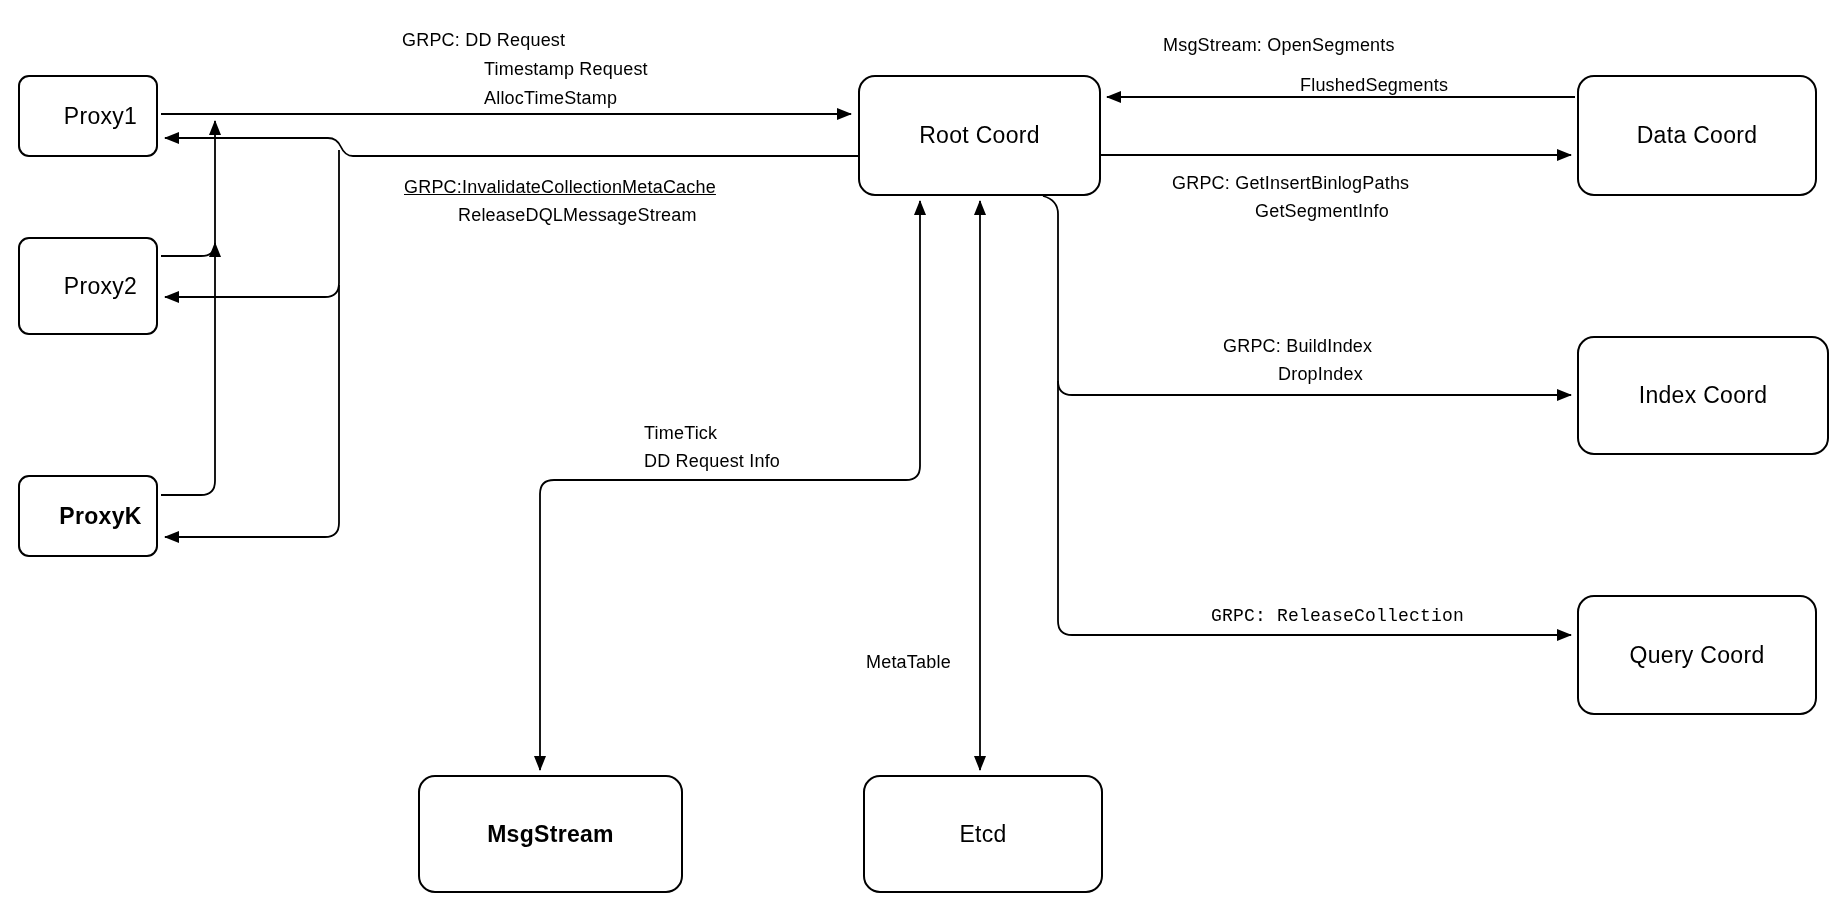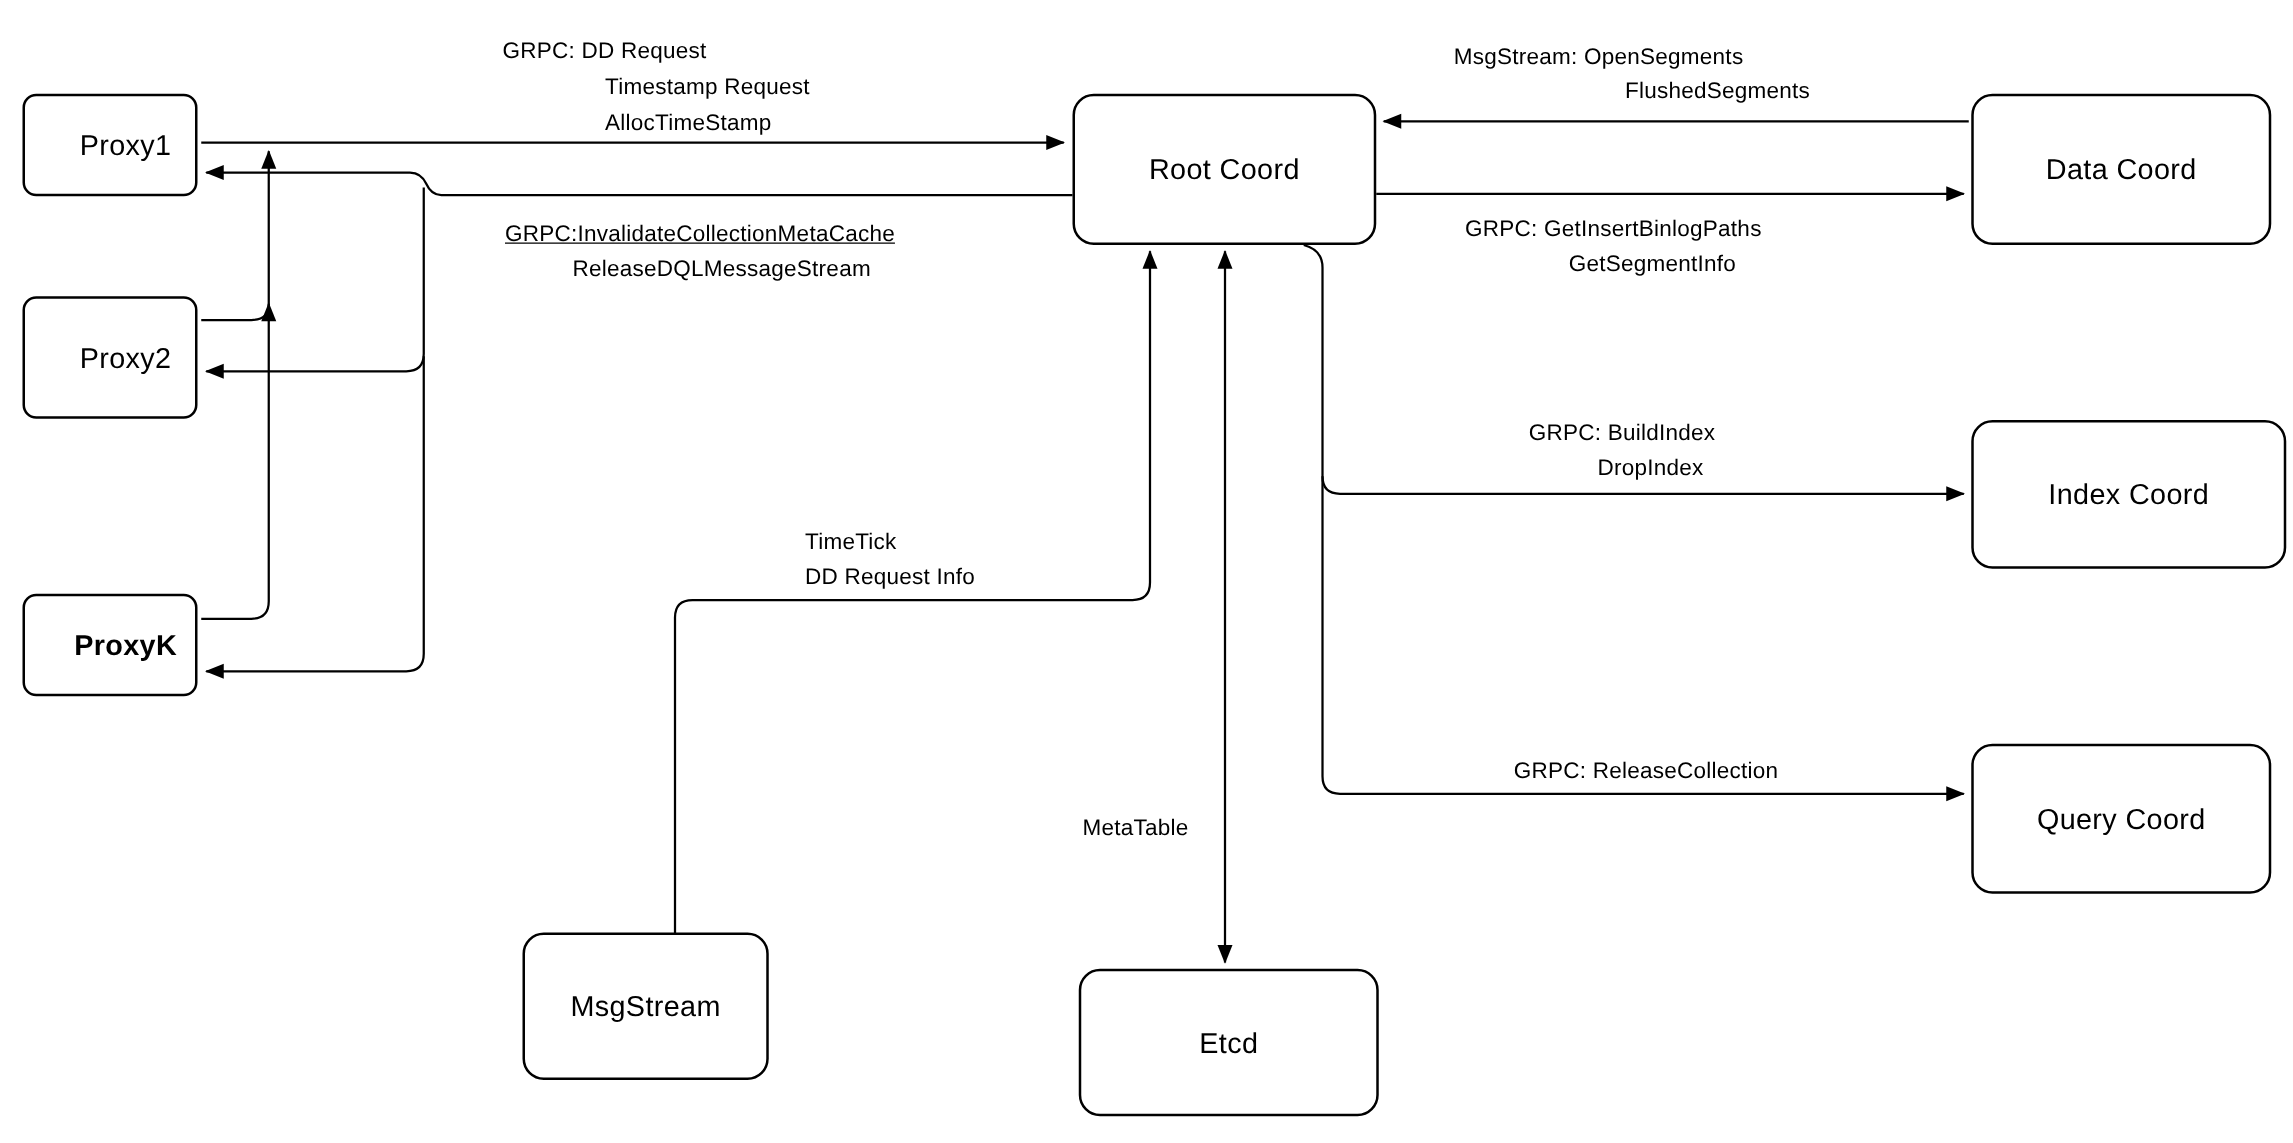--- a/index.html
+++ b/index.html
@@ -106,43 +106,43 @@
   <div class="node large" style="left:1577px; top:75px; width:240px; height:121px;">
     <span>Data Coord</span>
   </div>
   <div class="node large" style="left:1577px; top:336px; width:252px; height:119px;">
     <span>Index Coord</span>
   </div>
   <div class="node large" style="left:1577px; top:595px; width:240px; height:120px;">
     <span>Query Coord</span>
   </div>
 
-  <div class="node large" style="left:418px; top:746px; width:197px; height:118px;">
+  <div class="node large" style="left:418px; top:775px; width:265px; height:118px;font-weight:bold;">
     <span>MsgStream</span>
   </div>
   <div class="node large" style="left:863px; top:775px; width:240px; height:118px;">
     <span>Etcd</span>
   </div>
 
   <div class="elabel" style="left:402px; top:27px;">GRPC: DD Request</div>
   <div class="elabel" style="left:484px; top:56px;">Timestamp Request</div>
   <div class="elabel" style="left:484px; top:85px;">AllocTimeStamp</div>
 
   <div class="elabel" style="left:404px; top:174px;text-decoration:underline;">GRPC:InvalidateCollectionMetaCache</div>
   <div class="elabel" style="left:458px; top:202px;">ReleaseDQLMessageStream</div>
 
   <div class="elabel" style="left:1163px; top:32px;">MsgStream: OpenSegments</div>
-  <div class="elabel" style="left:1300px; top:59px;">FlushedSegments</div>
+  <div class="elabel" style="left:1300px; top:72px;">FlushedSegments</div>
 
   <div class="elabel" style="left:1172px; top:170px;">GRPC: GetInsertBinlogPaths</div>
   <div class="elabel" style="left:1255px; top:198px;">GetSegmentInfo</div>
 
   <div class="elabel" style="left:1223px; top:333px;">GRPC: BuildIndex</div>
   <div class="elabel" style="left:1278px; top:361px;">DropIndex</div>
 
-  <div class="elabel" style="left:1211px; top:603px;">GRPC: ReleaseCollection</div>
+  <div class="elabel" style="left:1211px; top:603px;font-family:Liberation Mono, monospace;">GRPC: ReleaseCollection</div>
 
   <div class="elabel" style="left:644px; top:420px;">TimeTick</div>
   <div class="elabel" style="left:644px; top:448px;">DD Request Info</div>
 
   <div class="elabel" style="left:866px; top:649px;">MetaTable</div>
 
 </div>
 
 </body></html>

